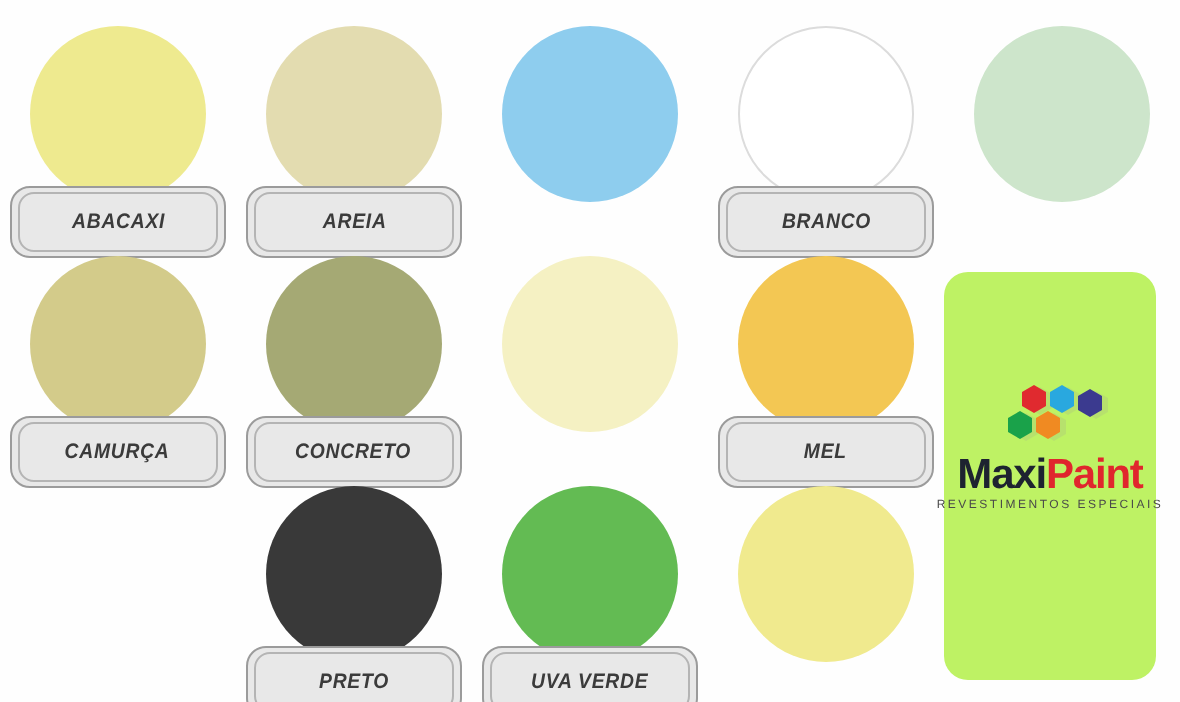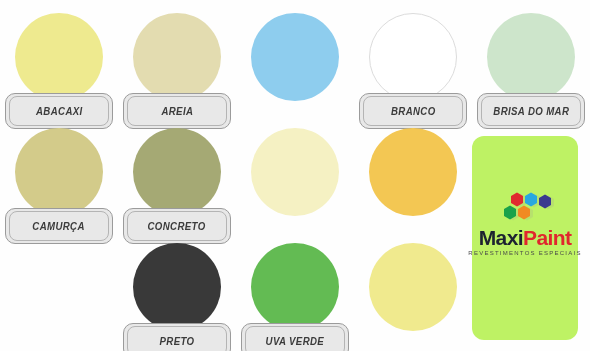--- a/index.html
+++ b/index.html
@@ -156,44 +156,44 @@
     </div>
     <div class="swatch-cell" style="left: 354px; top: 5px;">
       <div class="circle outlined" style="background: rgb(255, 255, 255);"></div>
       <div class="pill">
         <div class="pill-inner"></div>
         <span class="pill-label">BRANCO</span>
       </div>
     </div>
     <div class="swatch-cell" style="left: 472px; top: 5px;">
       <div class="circle" style="background: rgb(205, 229, 203);"></div>
-      <div class="pill">
-        <div class="pill-inner"></div>
-        <span class="pill-label">BRISA DO MAR</span>
-      </div>
     </div>
     <div class="swatch-cell" style="left: 0px; top: 120px;">
       <div class="circle" style="background: rgb(211, 203, 138);"></div>
       <div class="pill">
         <div class="pill-inner"></div>
         <span class="pill-label">CAMURÇA</span>
       </div>
     </div>
     <div class="swatch-cell" style="left: 118px; top: 120px;">
       <div class="circle" style="background: rgb(165, 169, 116);"></div>
       <div class="pill">
         <div class="pill-inner"></div>
         <span class="pill-label">CONCRETO</span>
       </div>
     </div>
     <div class="swatch-cell" style="left: 236px; top: 120px;">
       <div class="circle" style="background: rgb(245, 241, 195);"></div>
     </div>
     <div class="swatch-cell" style="left: 354px; top: 120px;">
       <div class="circle" style="background: rgb(243, 199, 83);"></div>
+      <div class="pill">
+        <div class="pill-inner"></div>
+        <span class="pill-label">MEL</span>
+      </div>
     </div>
     <div class="swatch-cell" style="left: 0px; top: 235px;">
       <div class="circle"></div>
     </div>
     <div class="swatch-cell" style="left: 118px; top: 235px;">
       <div class="circle" style="background: rgb(57, 57, 57);"></div>
       <div class="pill">
         <div class="pill-inner"></div>
         <span class="pill-label">PRETO</span>
       </div>

